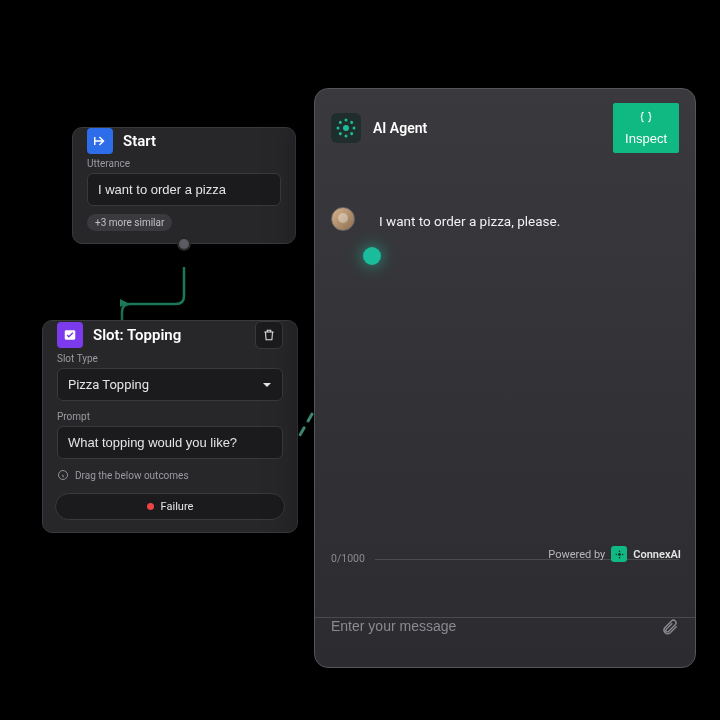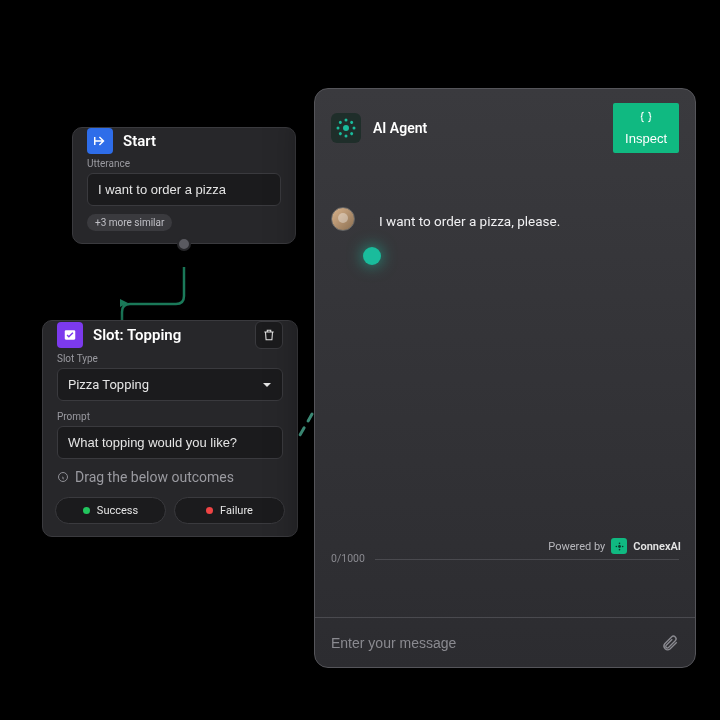--- a/index.html
+++ b/index.html
@@ -67,21 +67,21 @@
   .trash-btn svg { width: 14px; height: 14px; stroke: #e5e5e5; fill: none; }
   .select-row {
     display: flex; align-items: center; justify-content: space-between;
     background: #1b1b1d; border: 1px solid #3a3a3e; border-radius: 6px;
     padding: 8px 10px; font-size: 13px; color: #e5e5e5;
     cursor: pointer;
   }
   .select-row svg { width: 10px; height: 10px; fill: #e5e5e5; }
   .hint-row {
     display: flex; align-items: center; gap: 6px;
-    font-size: 14px; color: #9a9aa0; margin-top: 10px;
+    font-size: 10px; color: #9a9aa0; margin-top: 10px;
   }
   .hint-row svg { width: 12px; height: 12px; stroke: #9a9aa0; fill: none; }
   .outcomes {
     display: flex; gap: 8px; padding: 0 12px 12px;
   }
   .outcome-pill {
     flex: 1; background: #1b1b1d; border: 1px solid #3a3a3e;
     border-radius: 16px; padding: 6px 10px; font-size: 11px; color: #e5e5e5;
     display: flex; align-items: center; gap: 7px; justify-content: center;
     cursor: grab;
@@ -153,21 +153,21 @@
     filter: drop-shadow(0 0 8px rgba(26,188,156,.8));
   }
 
   
   #dash-svg {
     position: absolute; left: 0; top: 0; width: 720px; height: 720px;
     pointer-events: none;
   }
 
   .powered-row {
-    position:absolute; right:14px; bottom:63px;
+    position:absolute; right:14px; bottom:55px;
     display:flex; align-items:center; gap:6px; font-size:11px; color:#b8b8bd;
   }
   .cx-mark {
     width:16px; height:16px; border-radius:3px; background:#10b981;
     display:flex; align-items:center; justify-content:center;
   }
   .cx-mark svg { width:9px; height:9px; fill:#0a3b2d; }
   .cx-name { font-weight:600; color:#e5e5e5; }
 
   .counter {
@@ -175,21 +175,21 @@
     font-size:10.5px; color:#8a8a90;
   }
   .counter-line{
     position:absolute; left:60px; right:16px; bottom:57px;
     height:1px; background:#4a4a4f;
   }
 
   .composer {
     height:50px;
     border-top:1px solid #4a4a4f;
-    display:flex; align-items:center; padding:12px 16px;
+    display:flex; align-items:flex-start; padding:0 16px;
   }
   .composer input {
     flex:1; background:transparent; border:none; color:#e5e5e5;
     font-size:14px; outline:none;
   }
   .composer input::placeholder { color:#8a8a90; }
   .clip-icon { width:18px; height:18px; stroke:#8a8a90; fill:none; cursor:pointer; }
 
   
   .radial-logo { position: relative; width: 18px; height: 18px; }
@@ -259,24 +259,20 @@
     <input class="field-input" value="What topping would you like?" style="">
     <div class="hint-row">
       <svg viewBox="0 0 24 24" stroke-width="1.8">
           <circle cx="12" cy="12" r="9"></circle>
           <path d="M12 8h.01M11 12h1v4h1"></path>
         </svg>
       <span>Drag the below outcomes</span>
     </div>
   </div>
   <div class="outcomes">
-    <div class="outcome-pill">
-      <span class="dot-g"></span>
-      <span>Success</span>
-    </div>
     <div class="outcome-pill">
       <span class="dot-r"></span>
       <span>Failure</span>
     </div>
   </div>
 </div>
 
 <div id="agent-panel">
   <div class="agent-header">
     <div class="agent-logo">

